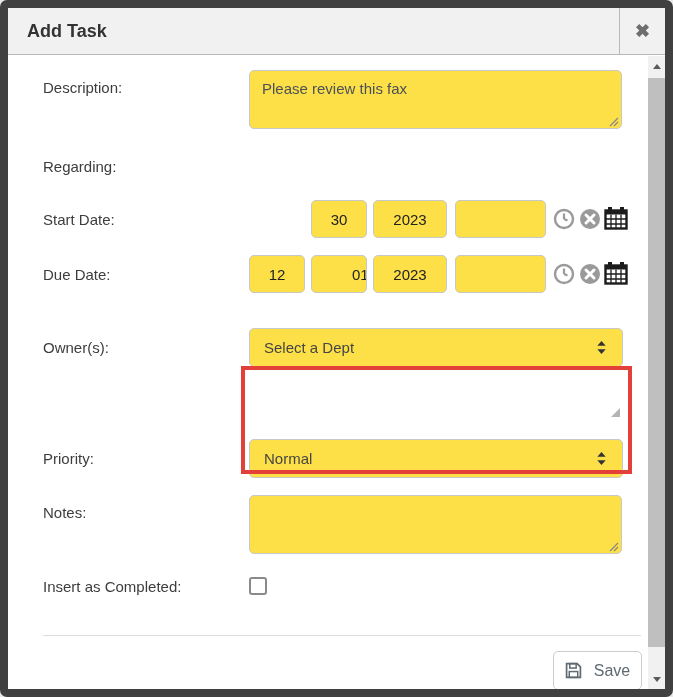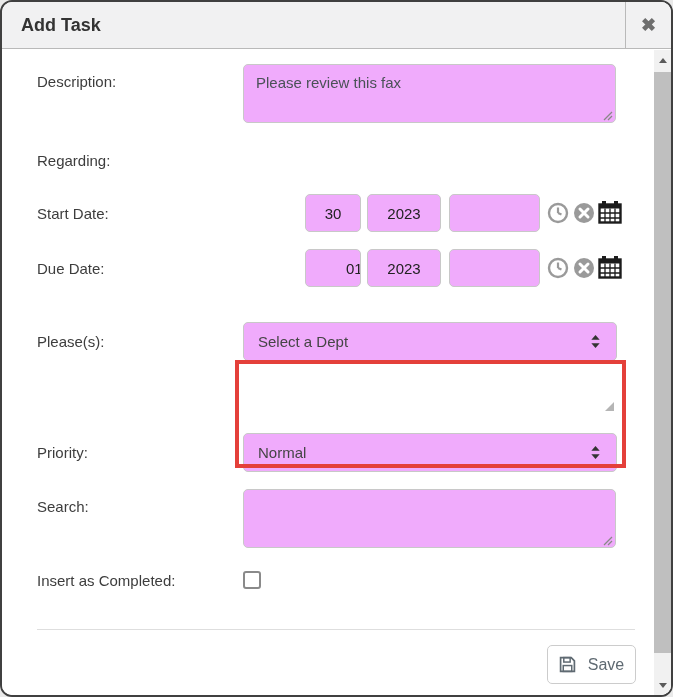--- a/index.html
+++ b/index.html
@@ -1,19 +1,19 @@
 <!DOCTYPE html>
 <html><head>
 <meta charset="utf-8">
 <style>
   * { margin:0; padding:0; box-sizing:border-box; }
   html,body { width:673px; height:697px; }
   body { font-family:"Liberation Sans", sans-serif; background:#e9e9e9; position:relative; overflow:hidden; }
 
-  .dialog { position:absolute; inset:0; border:2px solid #404040; border-radius:12px; background:#fff; overflow:hidden; }
+  .dialog { position:absolute; inset:0; border:8px solid #404040; border-radius:7px; background:#fff; overflow:hidden; }
 
   
   .dlg-header { position:absolute; top:0; left:0; right:0; height:47px; background:#f1f1f2; border-bottom:1px solid #b9b9b9; }
   .dlg-title { position:absolute; left:19px; top:13px; font-size:18px; font-weight:bold; color:#333; }
   .dlg-close { position:absolute; top:0; right:0; width:46px; height:46px; border-left:1px solid #b9b9b9; background:#f1f1f2; cursor:pointer; display:flex; align-items:center; justify-content:center; }
   .close-x { font-size:18px; font-weight:bold; color:#6e6e6e; line-height:1; }
 
   
   .dlg-body { position:absolute; top:48px; left:0; right:0; bottom:0; background:#fff; }
 
@@ -22,21 +22,21 @@
   .sb-btn { position:absolute; left:0; width:17px; height:20px; display:flex; align-items:center; justify-content:center; }
   .sb-up { top:0; } .sb-down { bottom:0; }
   .tri-up { width:0; height:0; border-left:4px solid transparent; border-right:4px solid transparent; border-bottom:5px solid #5a5a5a; }
   .tri-down { width:0; height:0; border-left:4px solid transparent; border-right:4px solid transparent; border-top:5px solid #5a5a5a; }
   .sb-thumb { position:absolute; left:0; top:22px; width:17px; height:calc(100% - 64px); background:#bfbfbf; }
 
   
   .fld-label { position:absolute; left:35px; font-size:15px; color:#3d3d3d; white-space:nowrap; }
 
   
-  .box { border:1px solid #c8c8c8; border-radius:5px; background:#f0abfc; font-family:"Liberation Sans", sans-serif; }
+  .box { border:1px solid #c8c8c8; border-radius:5px; background:#fde047; font-family:"Liberation Sans", sans-serif; }
   .txtarea { position:absolute; left:241px; width:373px; height:59px; resize:none; padding:9px 12px; font-size:15px; color:#4a5157; outline:none; overflow:hidden; }
   .resize-handle { position:absolute; width:11px; height:11px; pointer-events:none; }
 
   .date-input { position:absolute; height:38px; text-align:center; font-size:15px; color:#222; outline:none; }
 
   .fake-select { position:absolute; left:241px; width:374px; height:39px; display:flex; align-items:center; padding:0 14px; cursor:pointer; }
   .fake-select .sel-text { font-size:15px; color:#454545; flex:1; }
 
   .search-area { position:absolute; left:241px; width:374px; height:37px; resize:none; padding:8px 12px; font-size:15px; color:#4a5157; outline:none; overflow:hidden; }
   .search-area::placeholder { color:#9aa0a6; opacity:1; }
@@ -97,20 +97,21 @@
       <svg viewBox="0 0 24 24" width="24" height="24">
         <rect x="4" y="1" width="4" height="5" fill="#1c1c1c"></rect>
           <rect x="16" y="1" width="4" height="5" fill="#1c1c1c"></rect>
         <rect x="1.5" y="4.5" width="21" height="18" fill="#fff" stroke="#1c1c1c" stroke-width="2.4"></rect>
         <rect x="1.5" y="4.5" width="21" height="4" fill="#1c1c1c"></rect>
         <path d="M1.5 13 H22.5 M1.5 18 H22.5 M7 8.5 V22.5 M12 8.5 V22.5 M17 8.5 V22.5" stroke="#1c1c1c" stroke-width="1.3"></path>
       </svg>
     </button>
 
     <div class="fld-label" style="top:210px;">Due Date:</div>
+    <input class="box date-input" style="left: 241px; top: 199px; width: 56px;" value="12">
     <input class="box date-input" style="left: 303px; top: 199px; width: 56px; padding-left: 40px;" value="01">
     <input class="box date-input" style="left: 365px; top: 199px; width: 74px;" value="2023">
     <input class="box date-input" style="left: 447px; top: 199px; width: 91px;" value="">
     <button class="icon-btn" style="left:545px; top:207px;">
       <svg viewBox="0 0 22 22" width="22" height="22">
           <circle cx="11" cy="11" r="9" fill="#fff" stroke="#9a9a9a" stroke-width="2.4"></circle>
           <line x1="11" y1="11" x2="11" y2="5.5" stroke="#9a9a9a" stroke-width="2.2"></line>
           <line x1="11" y1="11" x2="14.5" y2="12.5" stroke="#9a9a9a" stroke-width="2.2"></line>
         </svg>
     </button>
@@ -123,21 +124,21 @@
     <button class="icon-btn" style="left:596px; top:205px; width:24px; height:24px;">
       <svg viewBox="0 0 24 24" width="24" height="24">
         <rect x="4" y="1" width="4" height="5" fill="#1c1c1c"></rect>
           <rect x="16" y="1" width="4" height="5" fill="#1c1c1c"></rect>
         <rect x="1.5" y="4.5" width="21" height="18" fill="#fff" stroke="#1c1c1c" stroke-width="2.4"></rect>
         <rect x="1.5" y="4.5" width="21" height="4" fill="#1c1c1c"></rect>
         <path d="M1.5 13 H22.5 M1.5 18 H22.5 M7 8.5 V22.5 M12 8.5 V22.5 M17 8.5 V22.5" stroke="#1c1c1c" stroke-width="1.3"></path>
       </svg>
     </button>
 
-    <div class="fld-label" style="top:283px;">Please(s):</div>
+    <div class="fld-label" style="top:283px;">Owner(s):</div>
     <div class="highlight-rect"></div>
     <div class="box fake-select" style="top:272px;gap:44px;">
       <span class="sel-text">Select a Dept</span>
       <svg viewBox="0 0 14 16" width="13" height="15">
         <path d="M2.5 6 L7 1 L11.5 6 Z" fill="#333"></path>
         <path d="M2.5 10 L7 15 L11.5 10 Z" fill="#333"></path>
       </svg>
     </div>
     <svg class="resize-handle" style="left:602px; top:351px;" viewBox="0 0 11 11">
       <path d="M10 1 L10 10 L1 10 Z" fill="#b5b5b5"></path>
@@ -145,21 +146,21 @@
 
     <div class="fld-label" style="top:394px;">Priority:</div>
     <div class="box fake-select" style="top:383px;">
       <span class="sel-text">Normal</span>
       <svg viewBox="0 0 14 16" width="13" height="15">
         <path d="M2.5 6 L7 1 L11.5 6 Z" fill="#333"></path>
         <path d="M2.5 10 L7 15 L11.5 10 Z" fill="#333"></path>
       </svg>
     </div>
 
-    <div class="fld-label" style="top:448px;">Search:</div>
+    <div class="fld-label" style="top:448px;">Notes:</div>
     <textarea class="box txtarea" style="top: 439px;"></textarea>
     <svg class="resize-handle" style="left:600px; top:485px;" viewBox="0 0 11 11">
       <line x1="2" y1="10" x2="10" y2="2" stroke="#888" stroke-width="1.2"></line>
       <line x1="6" y1="10" x2="10" y2="6" stroke="#888" stroke-width="1.2"></line>
     </svg>
 
     <div class="fld-label" style="top:522px;">Insert as Completed:</div>
     <input type="checkbox" class="checkbox" style="top: 521px;">
 
     <div class="divider" style="top:579px;"></div>

